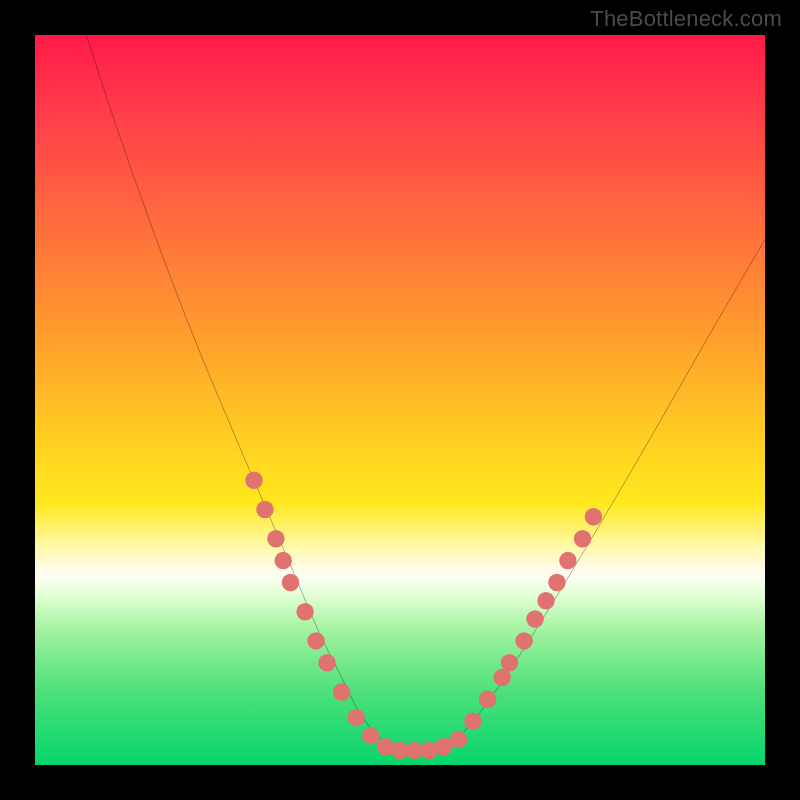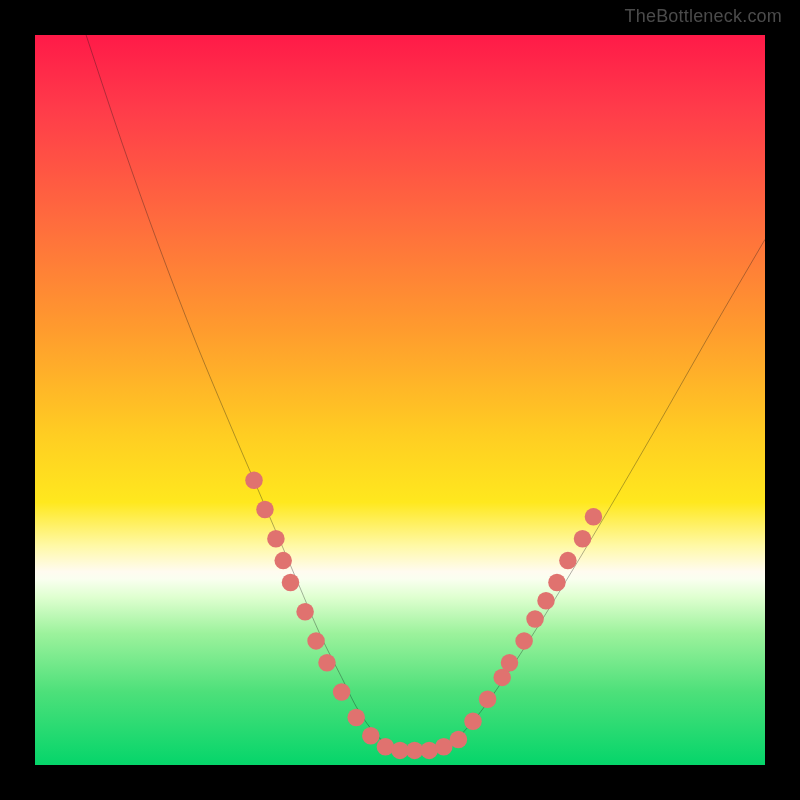--- a/index.html
+++ b/index.html
@@ -39,21 +39,21 @@
       #9cf29c 82%,
       #4de07a 90%,
       #05d56a 100%
     );
   }
   .watermark {
     position: absolute;
     top: 6px;
     right: 18px;
     color: #4b4b4b;
-    font-size: 18px;
+    font-size: 22px;
     font-weight: 500;
     letter-spacing: 0.2px;
     text-align: right;
   }
   svg.curve {
     position: absolute;
     top: 0;
     left: 0;
     width: 730px;
     height: 730px;

